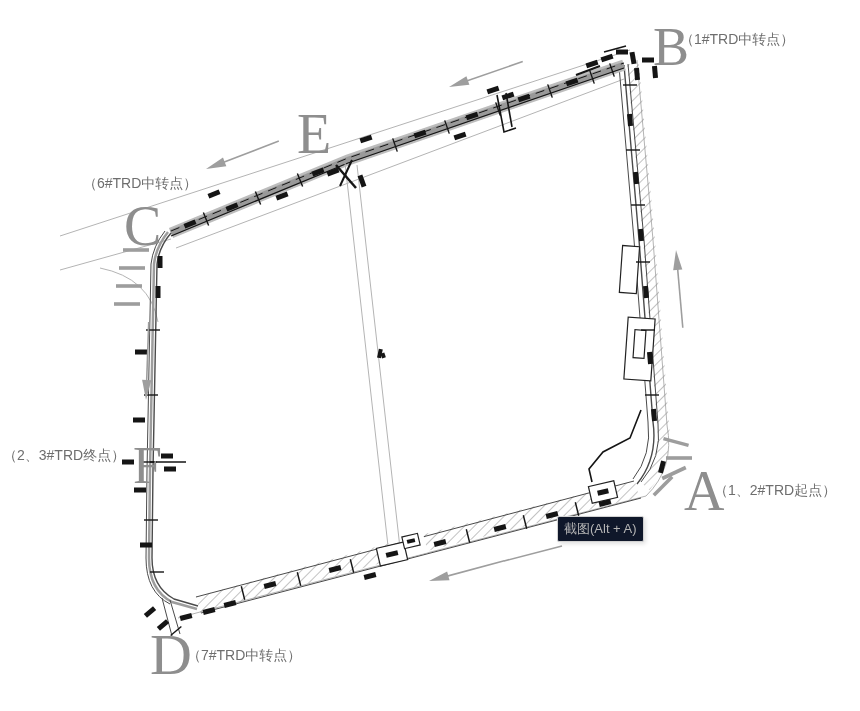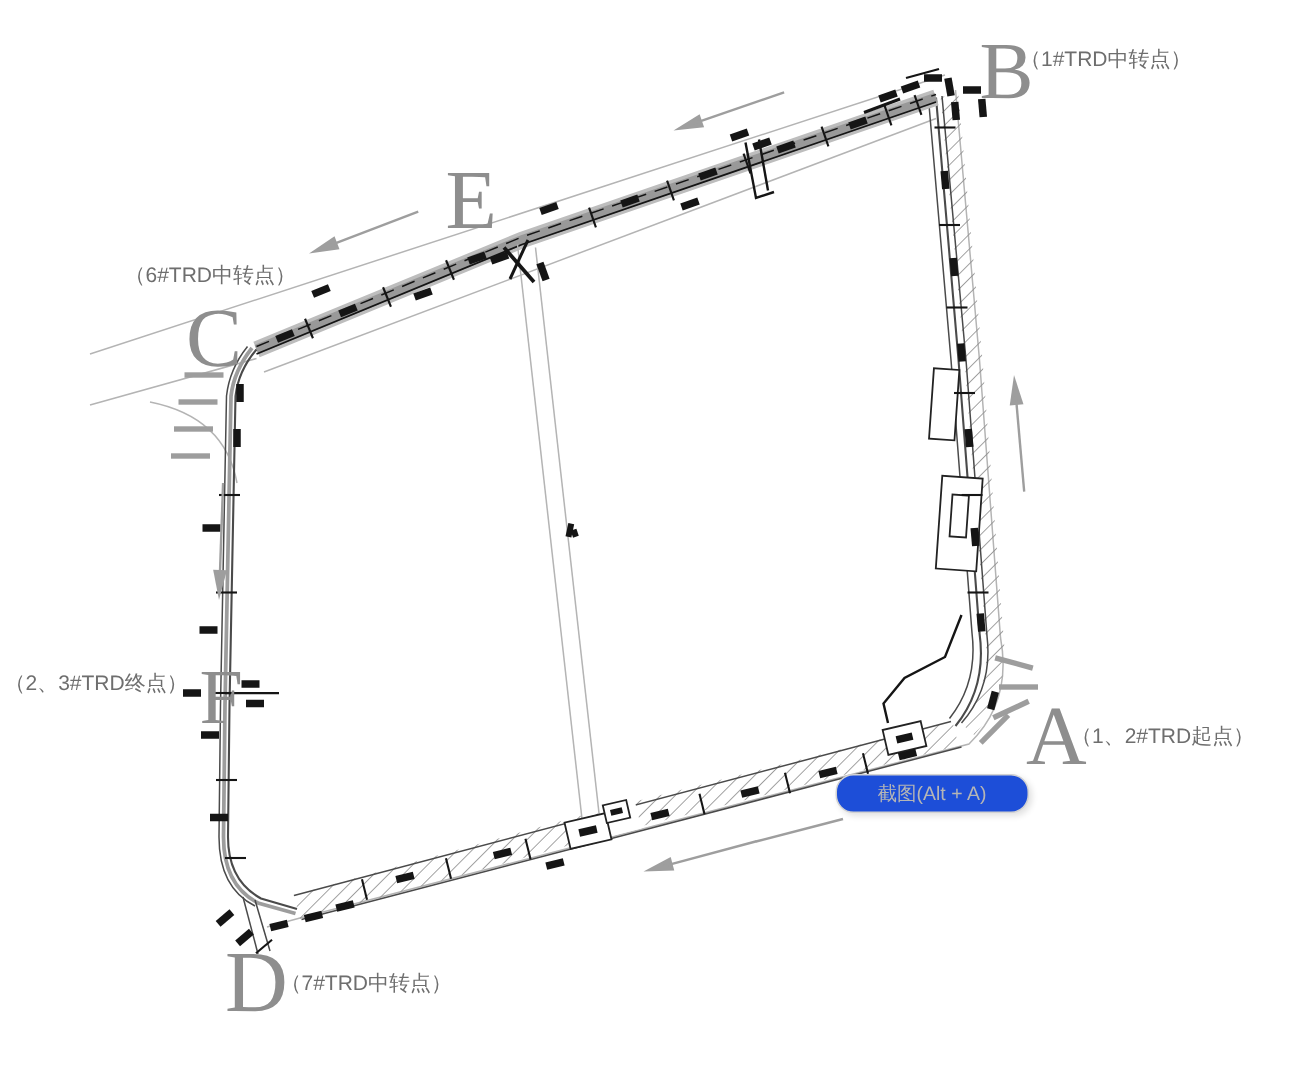--- a/index.html
+++ b/index.html
@@ -18,22 +18,22 @@
   .mk{stroke:var(--mark);}
   .mkf{fill:var(--mark);}
   .stubf{fill:var(--band);}
   .arrf{fill:var(--arrow);}
   .arrs{stroke:var(--arrow);}
   .box{fill:#ffffff;stroke:#222222;stroke-width:1.2;}
   .hatchline{stroke:var(--hatch);}
   .pt-label{position:absolute;white-space:nowrap;}
   .pt-letter{font-family:"Liberation Serif",serif;color:var(--letter);line-height:1;display:block;}
   .pt-note{font-family:"Liberation Sans",sans-serif;color:var(--note);font-size:14px;line-height:1.3;display:block;}
-  .hint{position:absolute;left:557px;top:516px;background:#1d4ed8;border:1px solid var(--tooltip_border);
-        border-radius:12px;padding:3px 27px;font-size:13px;color:var(--tooltip_text);
+  .hint{position:absolute;left:557px;top:516px;background:#0f172a;border:1px solid var(--tooltip_border);
+        border-radius:2px;padding:3px 6px;font-size:13px;color:var(--tooltip_text);
         box-shadow:2px 2px 4px rgba(0,0,0,0.12);}
 </style>
 </head>
 <body>
 
 <div class="canvas">
 
   <svg width="860" height="711" viewBox="0 0 860 711">
     <defs>
       <pattern id="hatch" width="7" height="7" patternUnits="userSpaceOnUse" patternTransform="rotate(45)">

